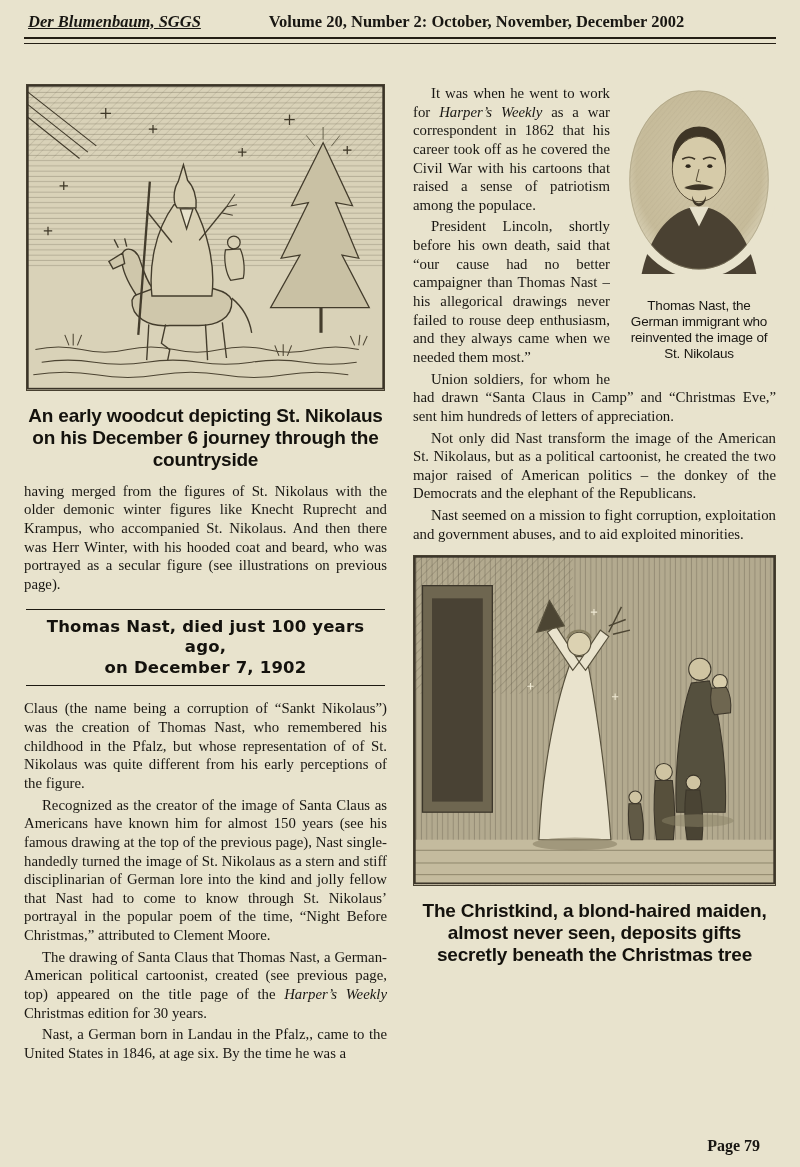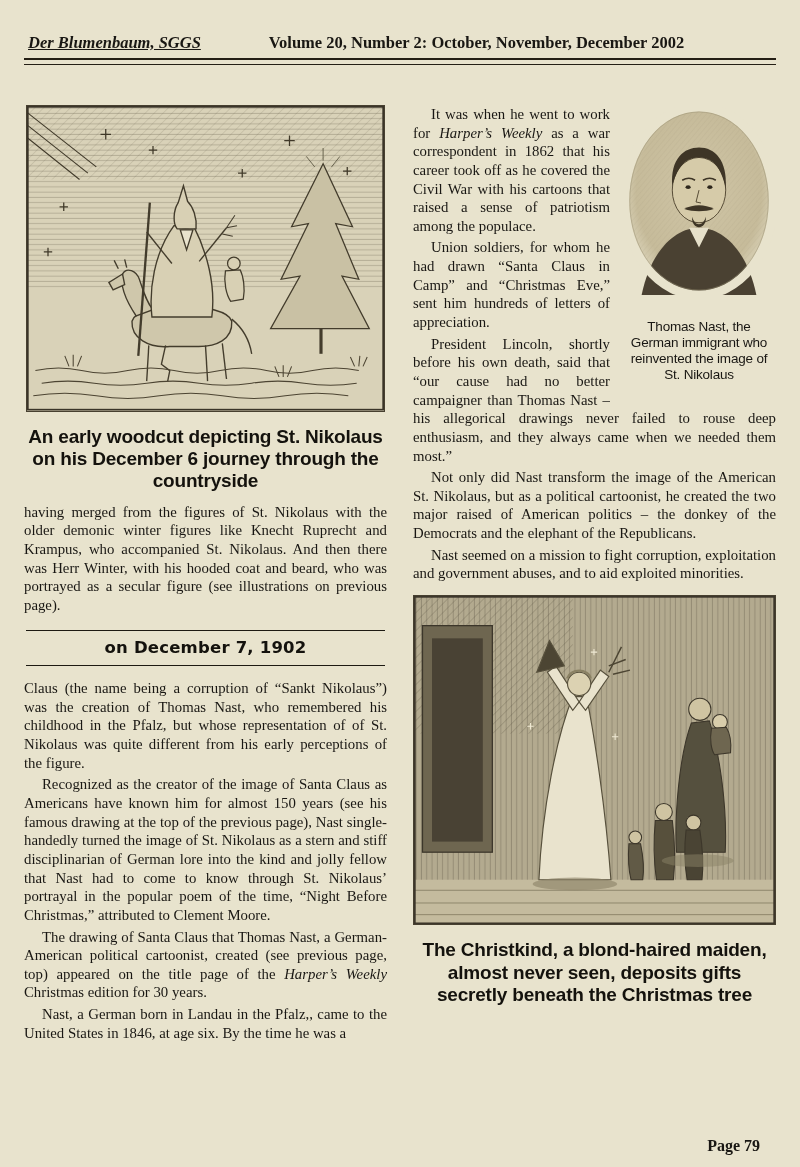--- a/index.html
+++ b/index.html
@@ -6,21 +6,21 @@
   .page{
     position:relative;
     width:800px;height:1167px;margin:0 auto;box-sizing:border-box;
     background:#e8e3cd;
     color:#191713;
     font-family:"Liberation Serif", serif;
     padding:10px 24px 14px;
     overflow:hidden;
   }
   
-  .hdr{display:flex;align-items:flex-start;padding:2px 4px 5px;margin-top:21px;}
+  .hdr{display:flex;align-items:flex-start;padding:2px 4px 5px;}
   .masthead{font-style:italic;font-weight:700;font-size:16.5px;text-decoration:underline;white-space:nowrap;}
   .issue{flex:1;text-align:center;font-weight:700;font-size:16.5px;padding-right:20px;}
   .double-rule{height:4px;border-top:2.5px solid #241f15;border-bottom:1.3px solid #241f15;}
   
   .columns{display:flex;gap:26px;padding-top:40px;}
   .col{flex:1;min-width:0;}
   
   figure{margin:0;}
   .img-frame{border:1px solid #474030;background:#d9d2b8;line-height:0;}
   .img-frame svg{width:100%;height:auto;display:block;}
@@ -153,20 +153,21 @@
           </svg>
         </div>
         <figcaption class="caption">An early woodcut depicting St. Nikolaus on his December 6 journey through the countryside</figcaption>
       </figure>
 
       <p class="bp"><span>having merged from the figures of St. Nikolaus with the older demonic winter figures like Knecht Ruprecht and Krampus, who accompanied St. Nikolaus. And then there was Herr Winter, with his hooded coat and beard, who was portrayed as a secular figure (see illustrations on previous page).</span></p>
 
       <div class="section-heading">
         <div class="rule"></div>
         <h2>
+          <span>Thomas Nast, died just 100 years ago,</span>
           <span>on December 7, 1902</span>
         </h2>
         <div class="rule"></div>
       </div>
 
       <p class="bp"><span>Claus (the name being a corruption of “Sankt Nikolaus”) was the creation of Thomas Nast, who remembered his childhood in the Pfalz, but whose representation of of St. Nikolaus was quite different from his early perceptions of the figure.</span></p>
       <p class="bp indent"><span>Recognized as the creator of the image of Santa Claus as Americans have known him for almost 150 years (see his famous drawing at the top of the previous page), Nast single-handedly turned the image of St. Nikolaus as a stern and stiff disciplinarian of German lore into the kind and jolly fellow that Nast had to come to know through St. Nikolaus’ portrayal in the popular poem of the time, “Night Before Christmas,” attributed to Clement Moore.</span></p>
       <p class="bp indent"><span>The drawing of Santa Claus that Thomas Nast, a German-American political cartoonist, created (see previous page, top) appeared on the title page of the </span><i>Harper’s Weekly</i><span> Christmas edition for 30 years.</span></p>
       <p class="bp indent"><span>Nast, a German born in Landau in the Pfalz,, came to the United States in 1846, at age six. By the time he was a</span></p>
     </section>
@@ -197,22 +198,22 @@
           <path d="M76,84 L73,96 L78,97" stroke="#564b36" stroke-width="1" fill="none"></path>
           <path d="M61,103 C70,98 82,98 91,103 C82,106 70,106 61,103 Z" fill="#3e3526"></path>
           <path d="M69,111 C72,121 80,121 83,111 C84,125 68,125 69,111 Z" fill="#3e3526"></path>
           <ellipse cx="76" cy="95" rx="75" ry="95" fill="none" stroke="#e8e3cd" stroke-width="9"></ellipse>
           <ellipse cx="76" cy="95" rx="70" ry="90" fill="none" stroke="#9a9072" stroke-width="0.8" opacity="0.6"></ellipse>
         </svg>
         <figcaption class="portrait-caption">Thomas Nast, the German immigrant who reinvented the image of St. Nikolaus</figcaption>
       </figure>
 
       <p class="bp indent"><span>It was when he went to work for </span><i>Harper’s Weekly</i><span> as a war correspondent in 1862 that his career took off as he covered the Civil War with his cartoons that raised a sense of patriotism among the populace.</span></p>
+      <p class="bp indent"><span>President Lincoln, shortly before his own death, said that “our cause had no better campaigner than Thomas Nast – his allegorical drawings never failed to rouse deep enthusiasm, and they always came when we needed them most.”</span></p>
       <p class="bp indent"><span>Union soldiers, for whom he had drawn “Santa Claus in Camp” and “Christmas Eve,” sent him hundreds of letters of appreciation.</span></p>
-      <p class="bp indent"><span>President Lincoln, shortly before his own death, said that “our cause had no better campaigner than Thomas Nast – his allegorical drawings never failed to rouse deep enthusiasm, and they always came when we needed them most.”</span></p>
       <p class="bp indent"><span>Not only did Nast transform the image of the American St. Nikolaus, but as a political cartoonist, he created the two major raised of American politics – the donkey of the Democrats and the elephant of the Republicans.</span></p>
       <p class="bp indent"><span>Nast seemed on a mission to fight corruption, exploitation and government abuses, and to aid exploited minorities.</span></p>
 
       <figure class="christkind-fig">
         <div class="img-frame">
           <svg viewBox="0 0 341 310" xmlns="http://www.w3.org/2000/svg">
             <defs>
               <pattern id="hatchV" width="5" height="5" patternUnits="userSpaceOnUse">
                 <line x1="2" y1="0" x2="2" y2="5" stroke="#575040" stroke-width="0.7"></line>
               </pattern>

